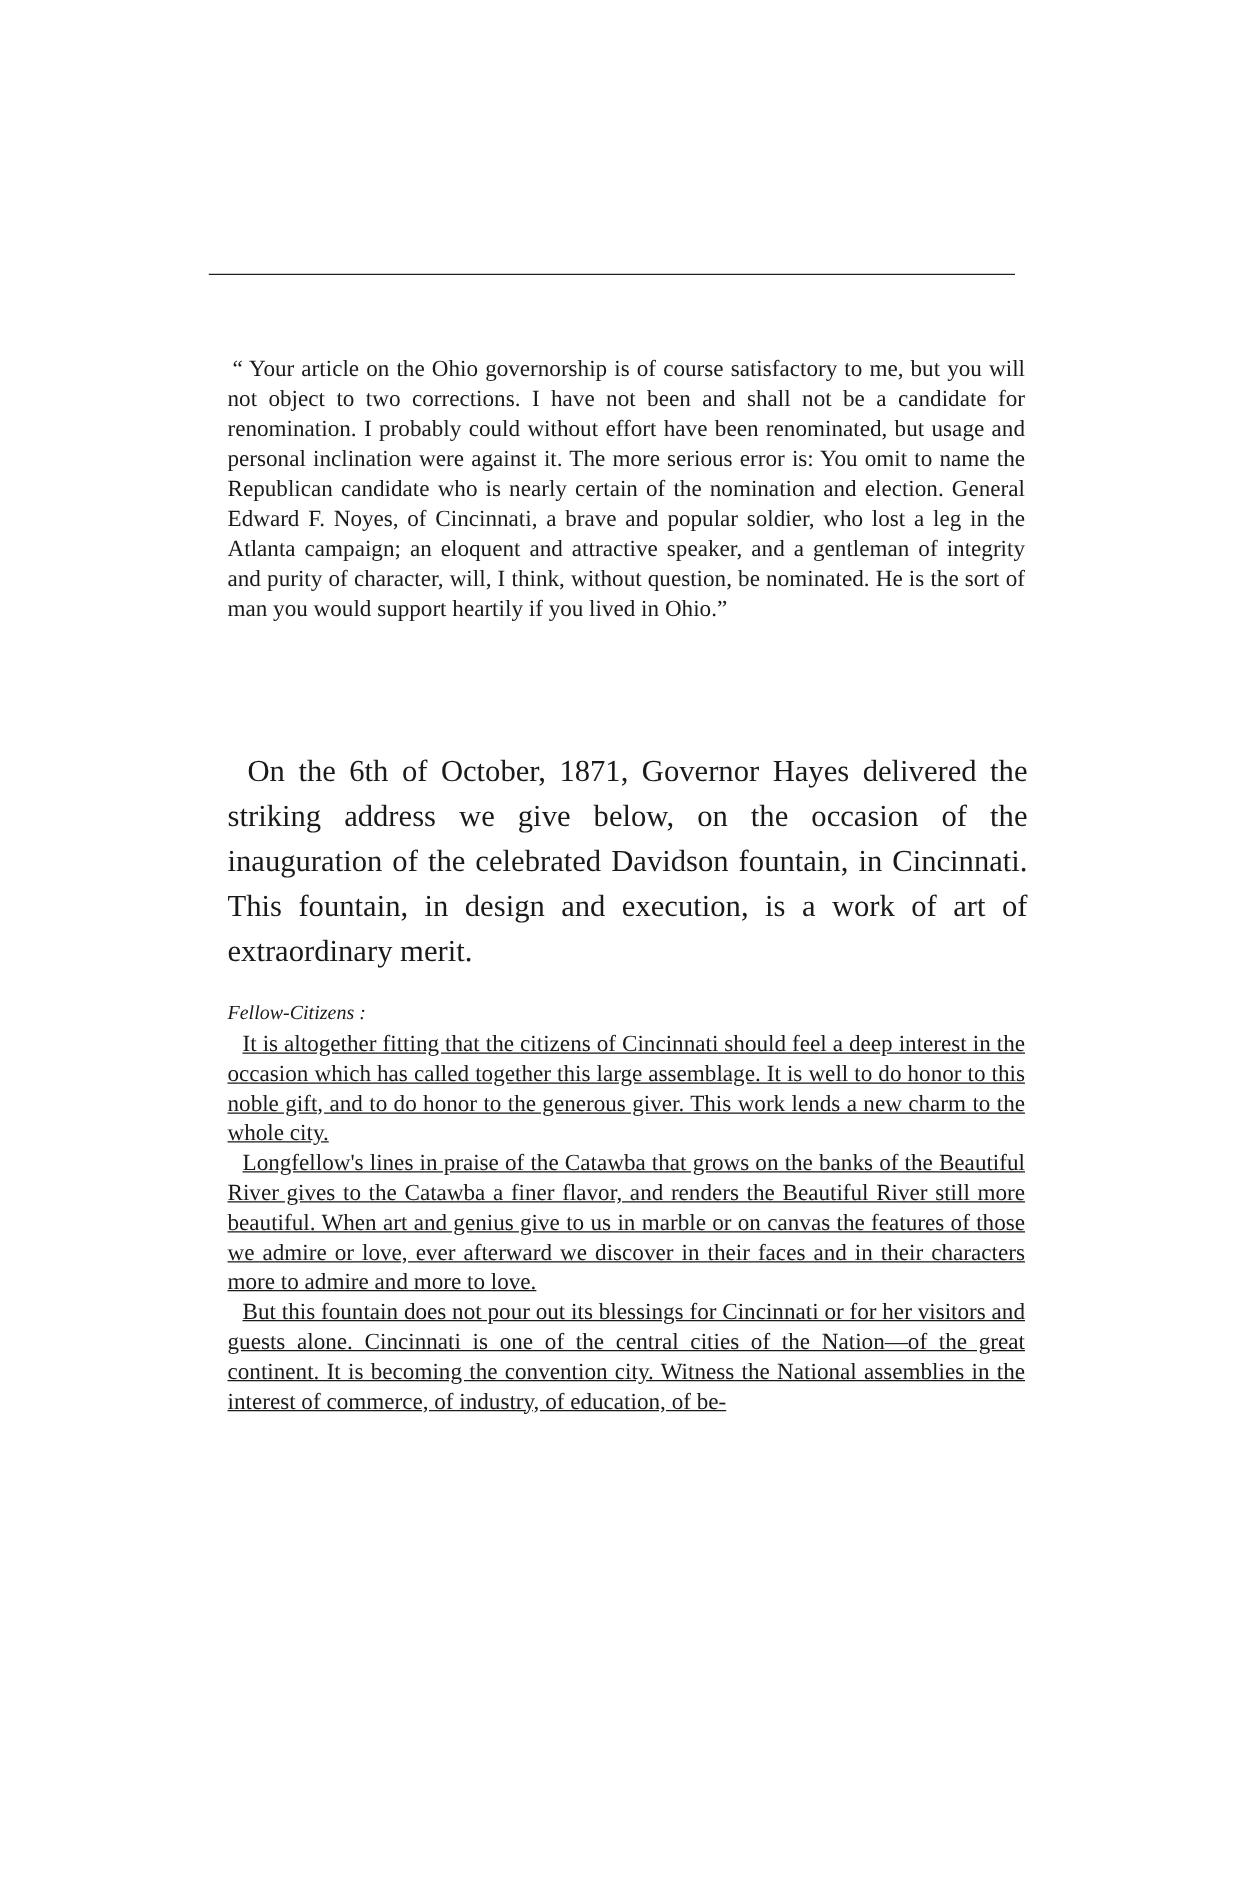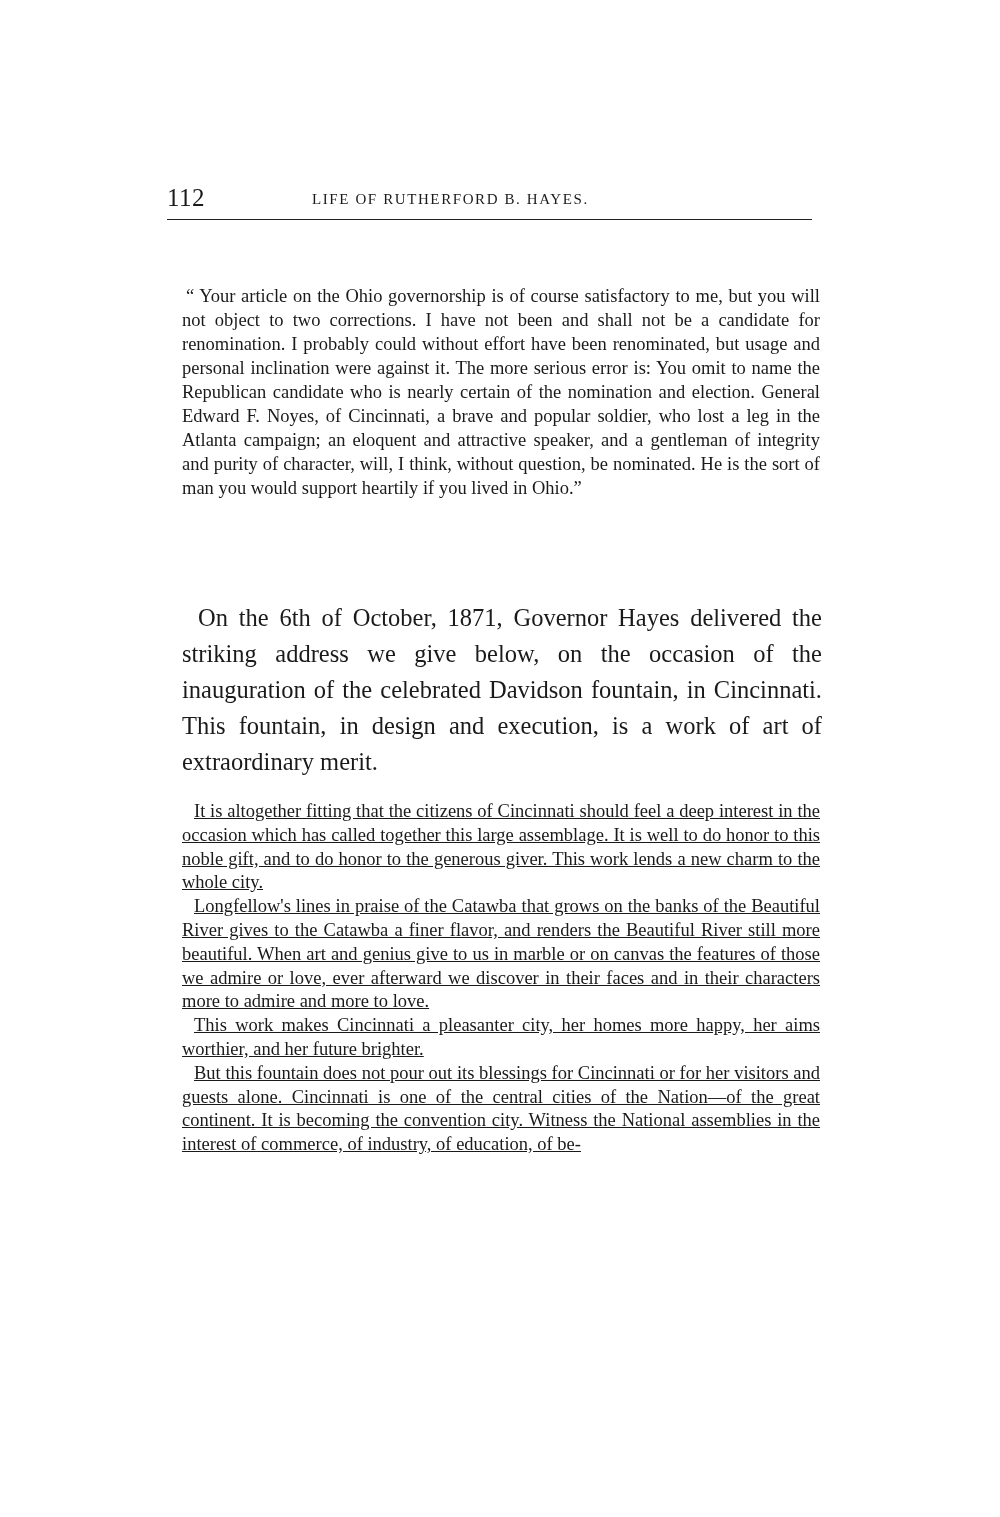--- a/index.html
+++ b/index.html
@@ -88,35 +88,31 @@
       margin-bottom: 3px;
       text-indent: 0;
     }
     .speech p.para { text-indent: 12px; text-decoration: underline; }
   </style>
 </head>
 <body>
 
 <div class="page">
 
-  <div class="running-head">
-    <span class="page-number">112</span>
-    <span class="running-title">LIFE OF RUTHERFORD B. HAYES.</span>
-  </div>
 
   <div class="head-rule"></div>
 
   <div class="text-block quote">
     <p>“ Your article on the Ohio governorship is of course satisfactory to me, but you will not object to two corrections. I have not been and shall not be a candidate for renomination. I probably could without effort have been renominated, but usage and personal inclination were against it. The more serious error is: You omit to name the Republican candidate who is nearly certain of the nomination and election. General Edward F. Noyes, of Cincinnati, a brave and popular soldier, who lost a leg in the Atlanta campaign; an eloquent and attractive speaker, and a gentleman of integrity and purity of character, will, I think, without question, be nominated. He is the sort of man you would support heartily if you lived in Ohio.”</p>
   </div>
 
   <div class="text-block intro">
     <p>On the 6th of October, 1871, Governor Hayes delivered the striking address we give below, on the occasion of the inauguration of the celebrated Davidson fountain, in Cincinnati. This fountain, in design and execution, is a work of art of extraordinary merit.</p>
   </div>
 
   <div class="text-block speech">
+    <p class="salutation">Fellow-Citizens :</p>
     <p class="para">It is altogether fitting that the citizens of Cincinnati should feel a deep interest in the occasion which has called together this large assemblage. It is well to do honor to this noble gift, and to do honor to the generous giver. This work lends a new charm to the whole city.</p>
     <p class="para">Longfellow's lines in praise of the Catawba that grows on the banks of the Beautiful River gives to the Catawba a finer flavor, and renders the Beautiful River still more beautiful. When art and genius give to us in marble or on canvas the features of those we admire or love, ever afterward we discover in their faces and in their characters more to admire and more to love.</p>
-    <p class="para">This work makes Cincinnati a pleasanter city, her homes more happy, her aims worthier, and her future brighter.</p>
     <p class="para">But this fountain does not pour out its blessings for Cincinnati or for her visitors and guests alone. Cincinnati is one of the central cities of the Nation—of the great continent. It is becoming the convention city. Witness the National assemblies in the interest of commerce, of industry, of education, of be-</p>
   </div>
 
 </div>
 
 </body></html>

